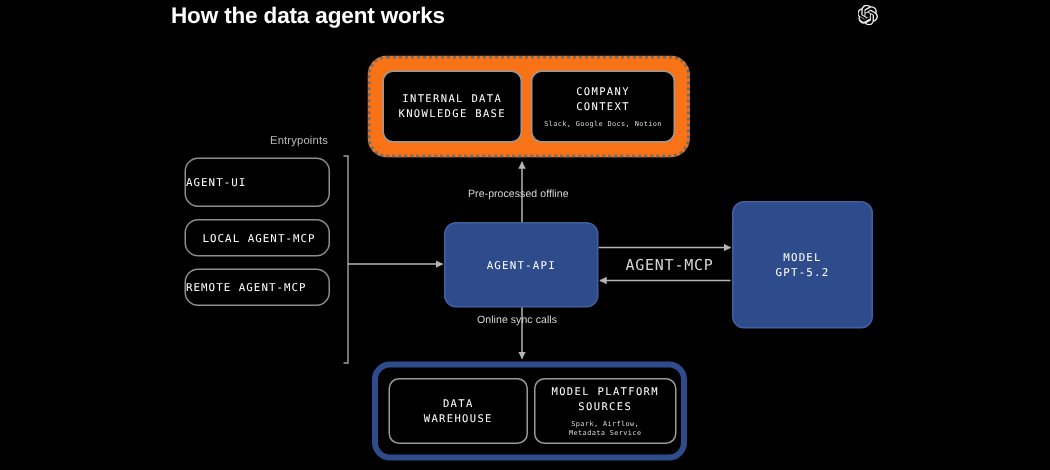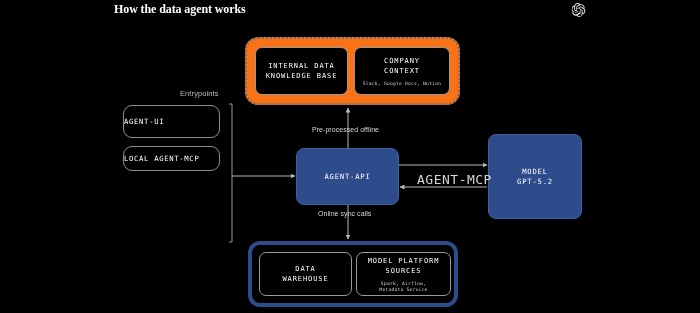--- a/index.html
+++ b/index.html
@@ -18,26 +18,25 @@
   .canvas {
     position: absolute;
     inset: 0;
   }
 
   
   .title {
     position: absolute;
     left: 114px;
     top: 2px;
-    font-size: 12px;
+    font-size: 15px;
     font-weight: bold;
     letter-spacing: -0.1px;
     color: #ffffff;
     white-space: nowrap;
-    font-family: Liberation Serif, serif;
   }
   .brand-logo {
     position: absolute;
     left: 572px;
     top: 3px;
     width: 14px;
     height: 14px;
     opacity: 0.92;
   }
 
@@ -147,21 +146,21 @@
   
   .conn-label {
     position: absolute;
     font-size: 7px;
     color: #d5d5d5;
     white-space: nowrap;
     letter-spacing: 0.05px;
   }
   .conn-label.mono-label {
     font-family: "DejaVu Sans Mono", monospace;
-    font-size: 13px;
+    font-size: 10px;
     letter-spacing: 0.5px;
   }
   svg.wires {
     position: absolute;
     inset: 0;
     width: 700px;
     height: 313px;
     overflow: visible;
     pointer-events: none;
   }
@@ -199,24 +198,27 @@
 
     <line x1="487" y1="187" x2="400" y2="187" stroke="#b5b5b5" stroke-width="1" marker-end="url(#arrow-gray)"></line>
   </svg>
 
   <div class="entry-label">Entrypoints</div>
 
   <div class="entry-box mono" style="left:123px; top:105px; width:97px; height:33px;">
     <span>AGENT-UI</span>
   </div>
 
-  <div class="entry-box mono" style="left:123px; top:146px; width:97px; height:25px;">
+  <div class="entry-box mono" style="left:123px; top:146px; width:97px; height:25px;padding-left:11px;">
     <span>LOCAL AGENT-MCP</span>
   </div>
 
+  <div class="entry-box mono" style="left:123px; top:179px; width:97px; height:25px;">
+    <span>REMOTE AGENT-MCP</span>
+  </div>
 
 
   <div class="ctx-outer">
     <div class="inner-box" style="left:8px; top:8px; width:93px; height:48px;">
       <div class="inner-title mono">INTERNAL DATA
 KNOWLEDGE BASE</div>
     </div>
     <div class="inner-box" style="left:107px; top:8px; width:96px; height:48px;">
       <div class="inner-title mono">COMPANY
 CONTEXT</div>

